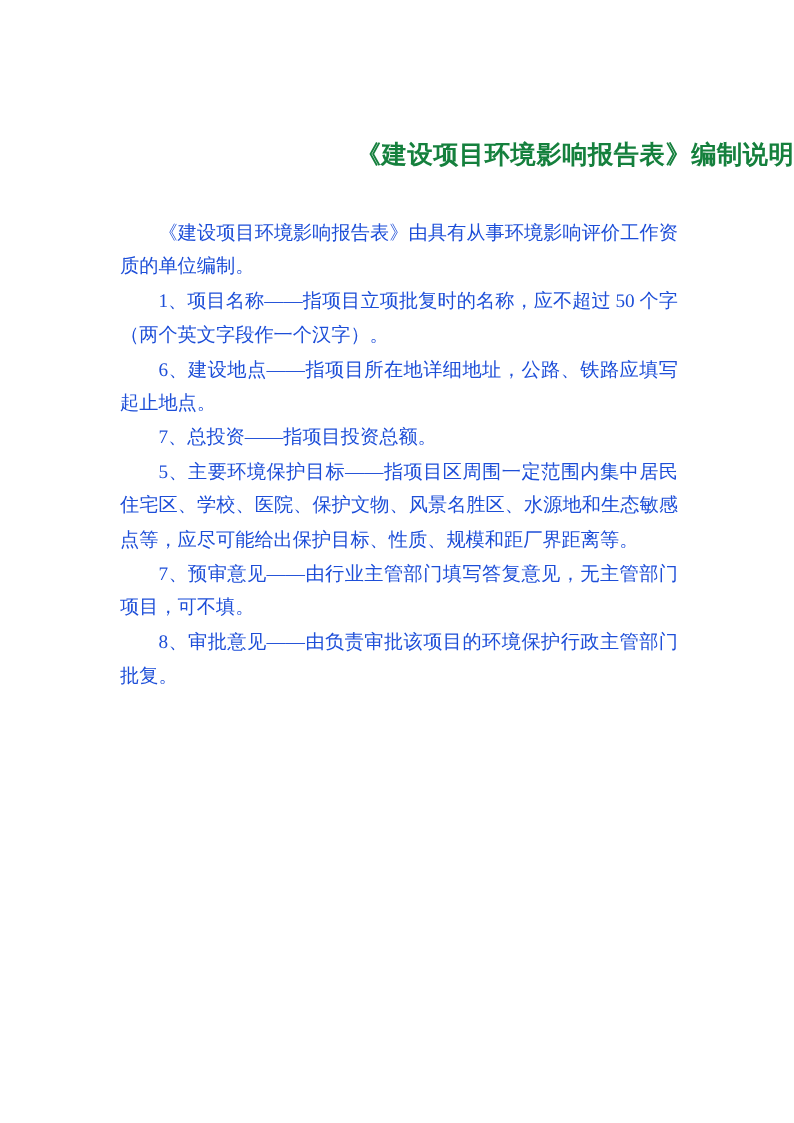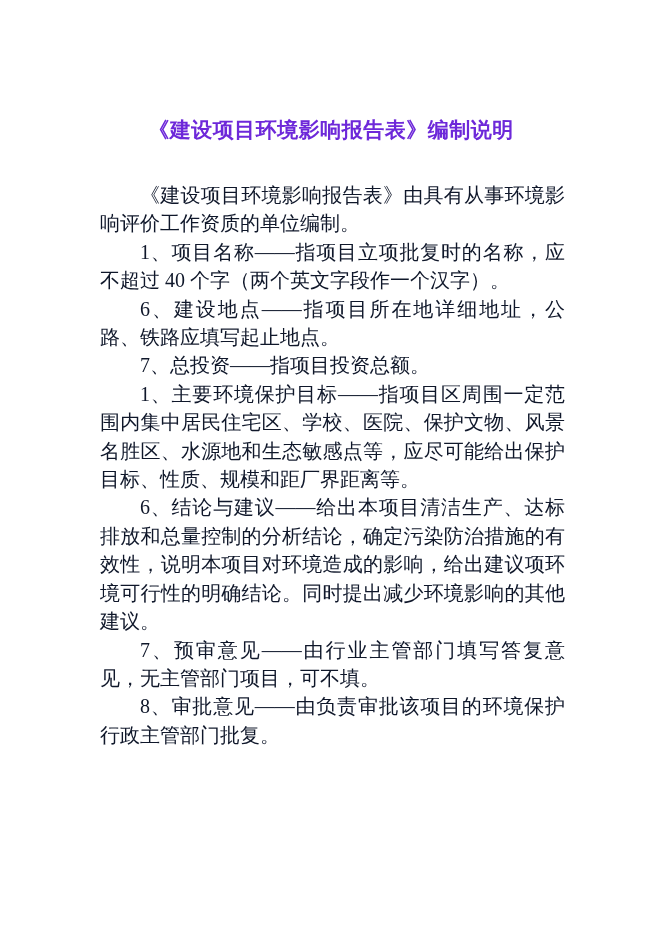--- a/index.html
+++ b/index.html
@@ -9,49 +9,48 @@
     width: 662px;
     height: 936px;
     background: #ffffff;
     overflow: hidden;
     font-family: "Liberation Serif", "DejaVu Serif", serif;
     color: #1a1a1a;
   }
   .doc-title {
     margin-top: 116px;
     margin-bottom: 37px;
-    text-align: center;
+    text-align: right;
     font-family: "Liberation Sans", "DejaVu Sans", sans-serif;
     font-weight: bold;
     font-size: 21px;
     line-height: 28px;
-    color: #6d28d9;
+    color: #15803d;
     letter-spacing: 0.5px;
   }
   .doc-body {
     margin-left: 100px;
     width: 465px;
   }
   .para {
-    font-size: 20px;
+    font-size: 16px;
     line-height: 28.4px;
     text-align: justify;
     text-indent: 2em;
-    color: #0f172a;
+    color: #1d4ed8;
     word-break: break-all;
   }
 </style>
 </head>
 <body>
 
 <div class="page">
   <h1 class="doc-title">《建设项目环境影响报告表》编制说明</h1>
   <div class="doc-body">
     <p class="para">《建设项目环境影响报告表》由具有从事环境影响评价工作资质的单位编制。</p>
-    <p class="para">1、项目名称——指项目立项批复时的名称，应不超过 40 个字（两个英文字段作一个汉字）。</p>
+    <p class="para">1、项目名称——指项目立项批复时的名称，应不超过 50 个字（两个英文字段作一个汉字）。</p>
     <p class="para">6、建设地点——指项目所在地详细地址，公路、铁路应填写起止地点。</p>
     <p class="para">7、总投资——指项目投资总额。</p>
-    <p class="para">1、主要环境保护目标——指项目区周围一定范围内集中居民住宅区、学校、医院、保护文物、风景名胜区、水源地和生态敏感点等，应尽可能给出保护目标、性质、规模和距厂界距离等。</p>
-    <p class="para">6、结论与建议——给出本项目清洁生产、达标排放和总量控制的分析结论，确定污染防治措施的有效性，说明本项目对环境造成的影响，给出建议项环境可行性的明确结论。同时提出减少环境影响的其他建议。</p>
+    <p class="para">5、主要环境保护目标——指项目区周围一定范围内集中居民住宅区、学校、医院、保护文物、风景名胜区、水源地和生态敏感点等，应尽可能给出保护目标、性质、规模和距厂界距离等。</p>
     <p class="para">7、预审意见——由行业主管部门填写答复意见，无主管部门项目，可不填。</p>
     <p class="para">8、审批意见——由负责审批该项目的环境保护行政主管部门批复。</p>
   </div>
 </div>
 
 </body></html>

